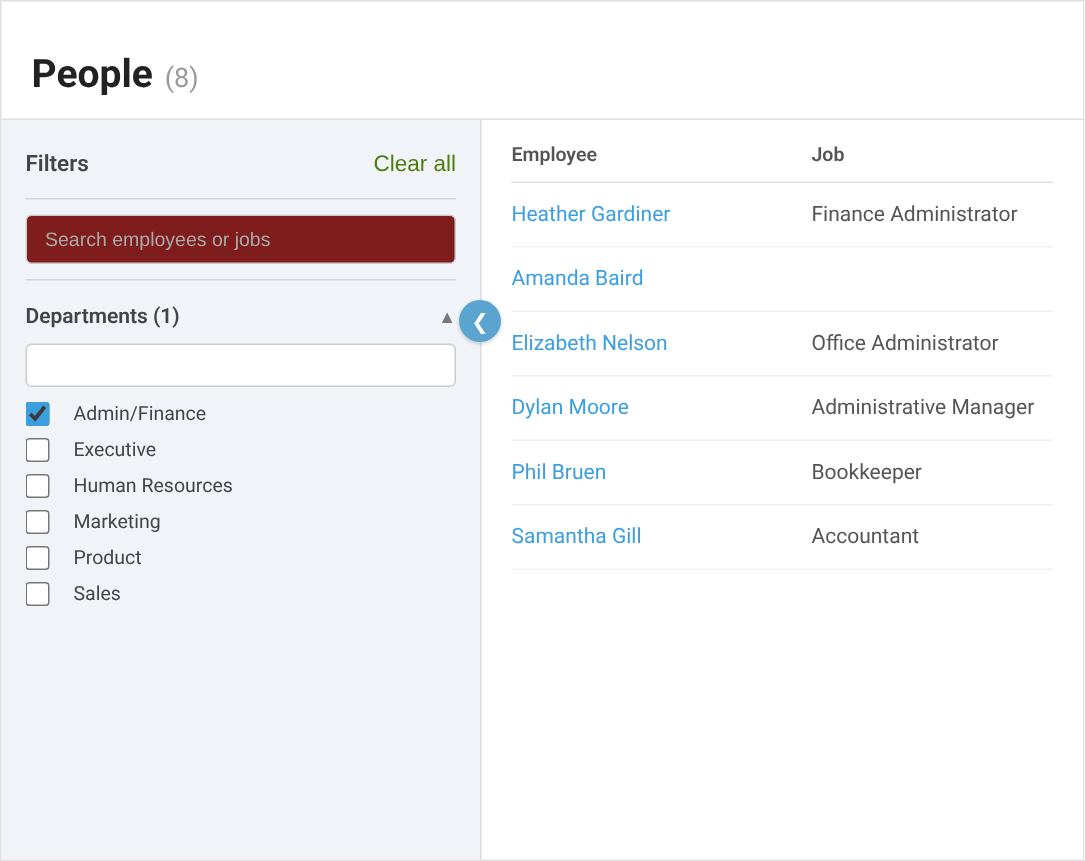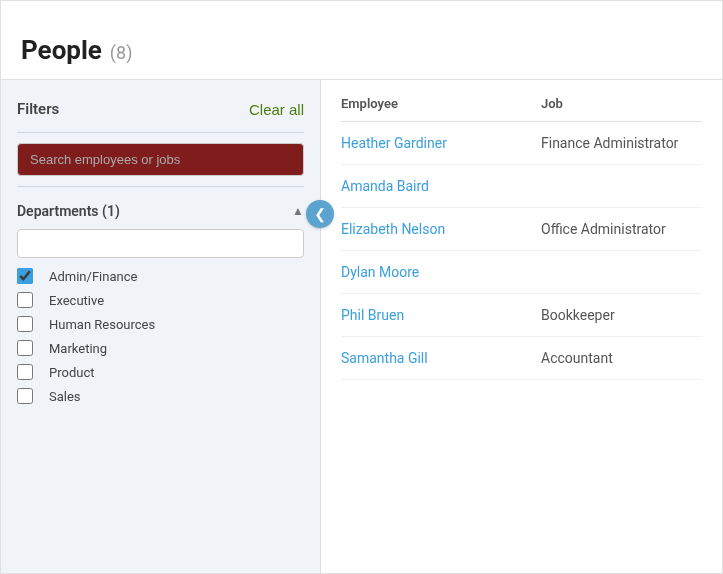--- a/index.html
+++ b/index.html
@@ -259,20 +259,21 @@
           </div>
           <div class="table-row">
             <span class="employee-name">Amanda Baird</span>
           </div>
           <div class="table-row">
             <span class="employee-name">Elizabeth Nelson</span>
             <span class="job-title">Office Administrator</span>
           </div>
           <div class="table-row">
             <span class="employee-name">Dylan Moore</span>
+            <span class="job-title">Administrative Manager</span>
           </div>
           <div class="table-row">
             <span class="employee-name">Phil Bruen</span>
             <span class="job-title">Bookkeeper</span>
           </div>
           <div class="table-row">
             <span class="employee-name">Samantha Gill</span>
             <span class="job-title">Accountant</span>
           </div>
         </div>

